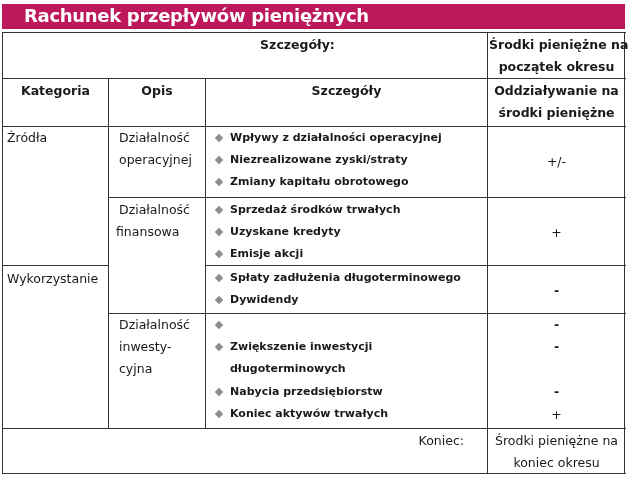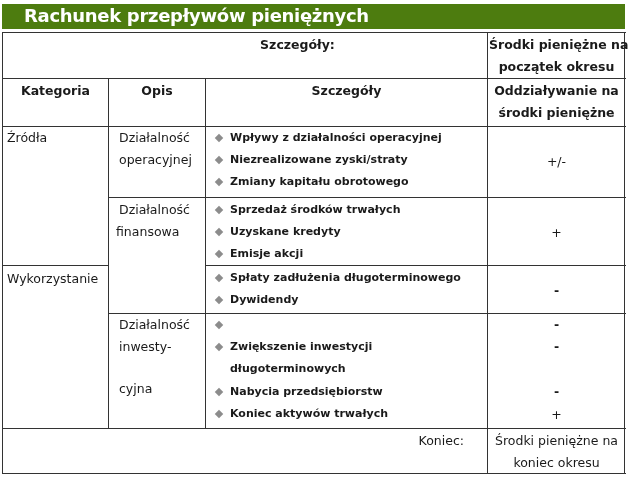--- a/index.html
+++ b/index.html
@@ -1,17 +1,17 @@
 <!DOCTYPE html>
 <html><head>
 <meta charset="utf-8">
 <style>
   html,body{margin:0;padding:0;background:#fff;}
   body{width:630px;height:479px;position:relative;overflow:hidden;font-family:"DejaVu Sans","Liberation Sans",sans-serif;color:#1a1a1a;}
-  .title{position:absolute;left:2px;top:4px;width:623px;height:25px;background:#4d7c0f;}
+  .title{position:absolute;left:2px;top:4px;width:623px;height:25px;background:#be185d;}
   .title span{position:absolute;left:22px;top:1px;color:#fff;font-size:18px;font-weight:bold;letter-spacing:-0.3px;white-space:nowrap;}
   .hl{position:absolute;height:1.4px;background:#333;}
   .vl{position:absolute;width:1.4px;background:#333;}
   .t{position:absolute;font-size:12.5px;line-height:22.5px;white-space:nowrap;}
   .c{text-align:center;}
   .b{font-weight:bold;}
   .li{position:absolute;font-size:11px;line-height:22px;white-space:nowrap;padding-left:16px;font-weight:bold;}
   .li .dia{position:absolute;left:2px;top:8px;width:6px;height:6px;background:#8c8c8c;transform:rotate(45deg);}
 </style>
 </head>
@@ -65,21 +65,21 @@
   <div class="li" style="left:214px;top:221px;"><span class="dia"></span><span>Uzyskane kredyty</span></div>
   <div class="li" style="left:214px;top:243px;"><span class="dia"></span><span>Emisje akcji</span></div>
   <div class="t c" style="left:489px;top:222px;width:135px;">+</div>
 
   <div class="li" style="left:214px;top:267px;"><span class="dia"></span><span>Spłaty zadłużenia długoterminowego</span></div>
   <div class="li" style="left:214px;top:289px;"><span class="dia"></span><span>Dywidendy</span></div>
   <div class="t c b" style="left:489px;top:280px;width:135px;">-</div>
 
   <div class="t" style="left:119px;top:314px;">Działalność</div>
   <div class="t" style="left:119px;top:336px;">inwesty-</div>
-  <div class="t" style="left:119px;top:358px;margin-top:20px;">cyjna</div>
+  <div class="t" style="left:119px;top:358px;">cyjna</div>
   <div class="li" style="left:214px;top:314px;"><span class="dia"></span></div>
   <div class="li" style="left:214px;top:336px;"><span class="dia"></span><span>Zwiększenie inwestycji</span></div>
   <div class="li" style="left:214px;top:358px;"><span>długoterminowych</span></div>
   <div class="li" style="left:214px;top:381px;"><span class="dia"></span><span>Nabycia przedsiębiorstw</span></div>
   <div class="li" style="left:214px;top:403px;"><span class="dia"></span><span>Koniec aktywów trwałych</span></div>
   <div class="t c b" style="left:489px;top:314px;width:135px;">-</div>
   <div class="t c b" style="left:489px;top:336px;width:135px;">-</div>
   <div class="t c b" style="left:489px;top:381px;width:135px;">-</div>
   <div class="t c" style="left:489px;top:404px;width:135px;">+</div>
 

